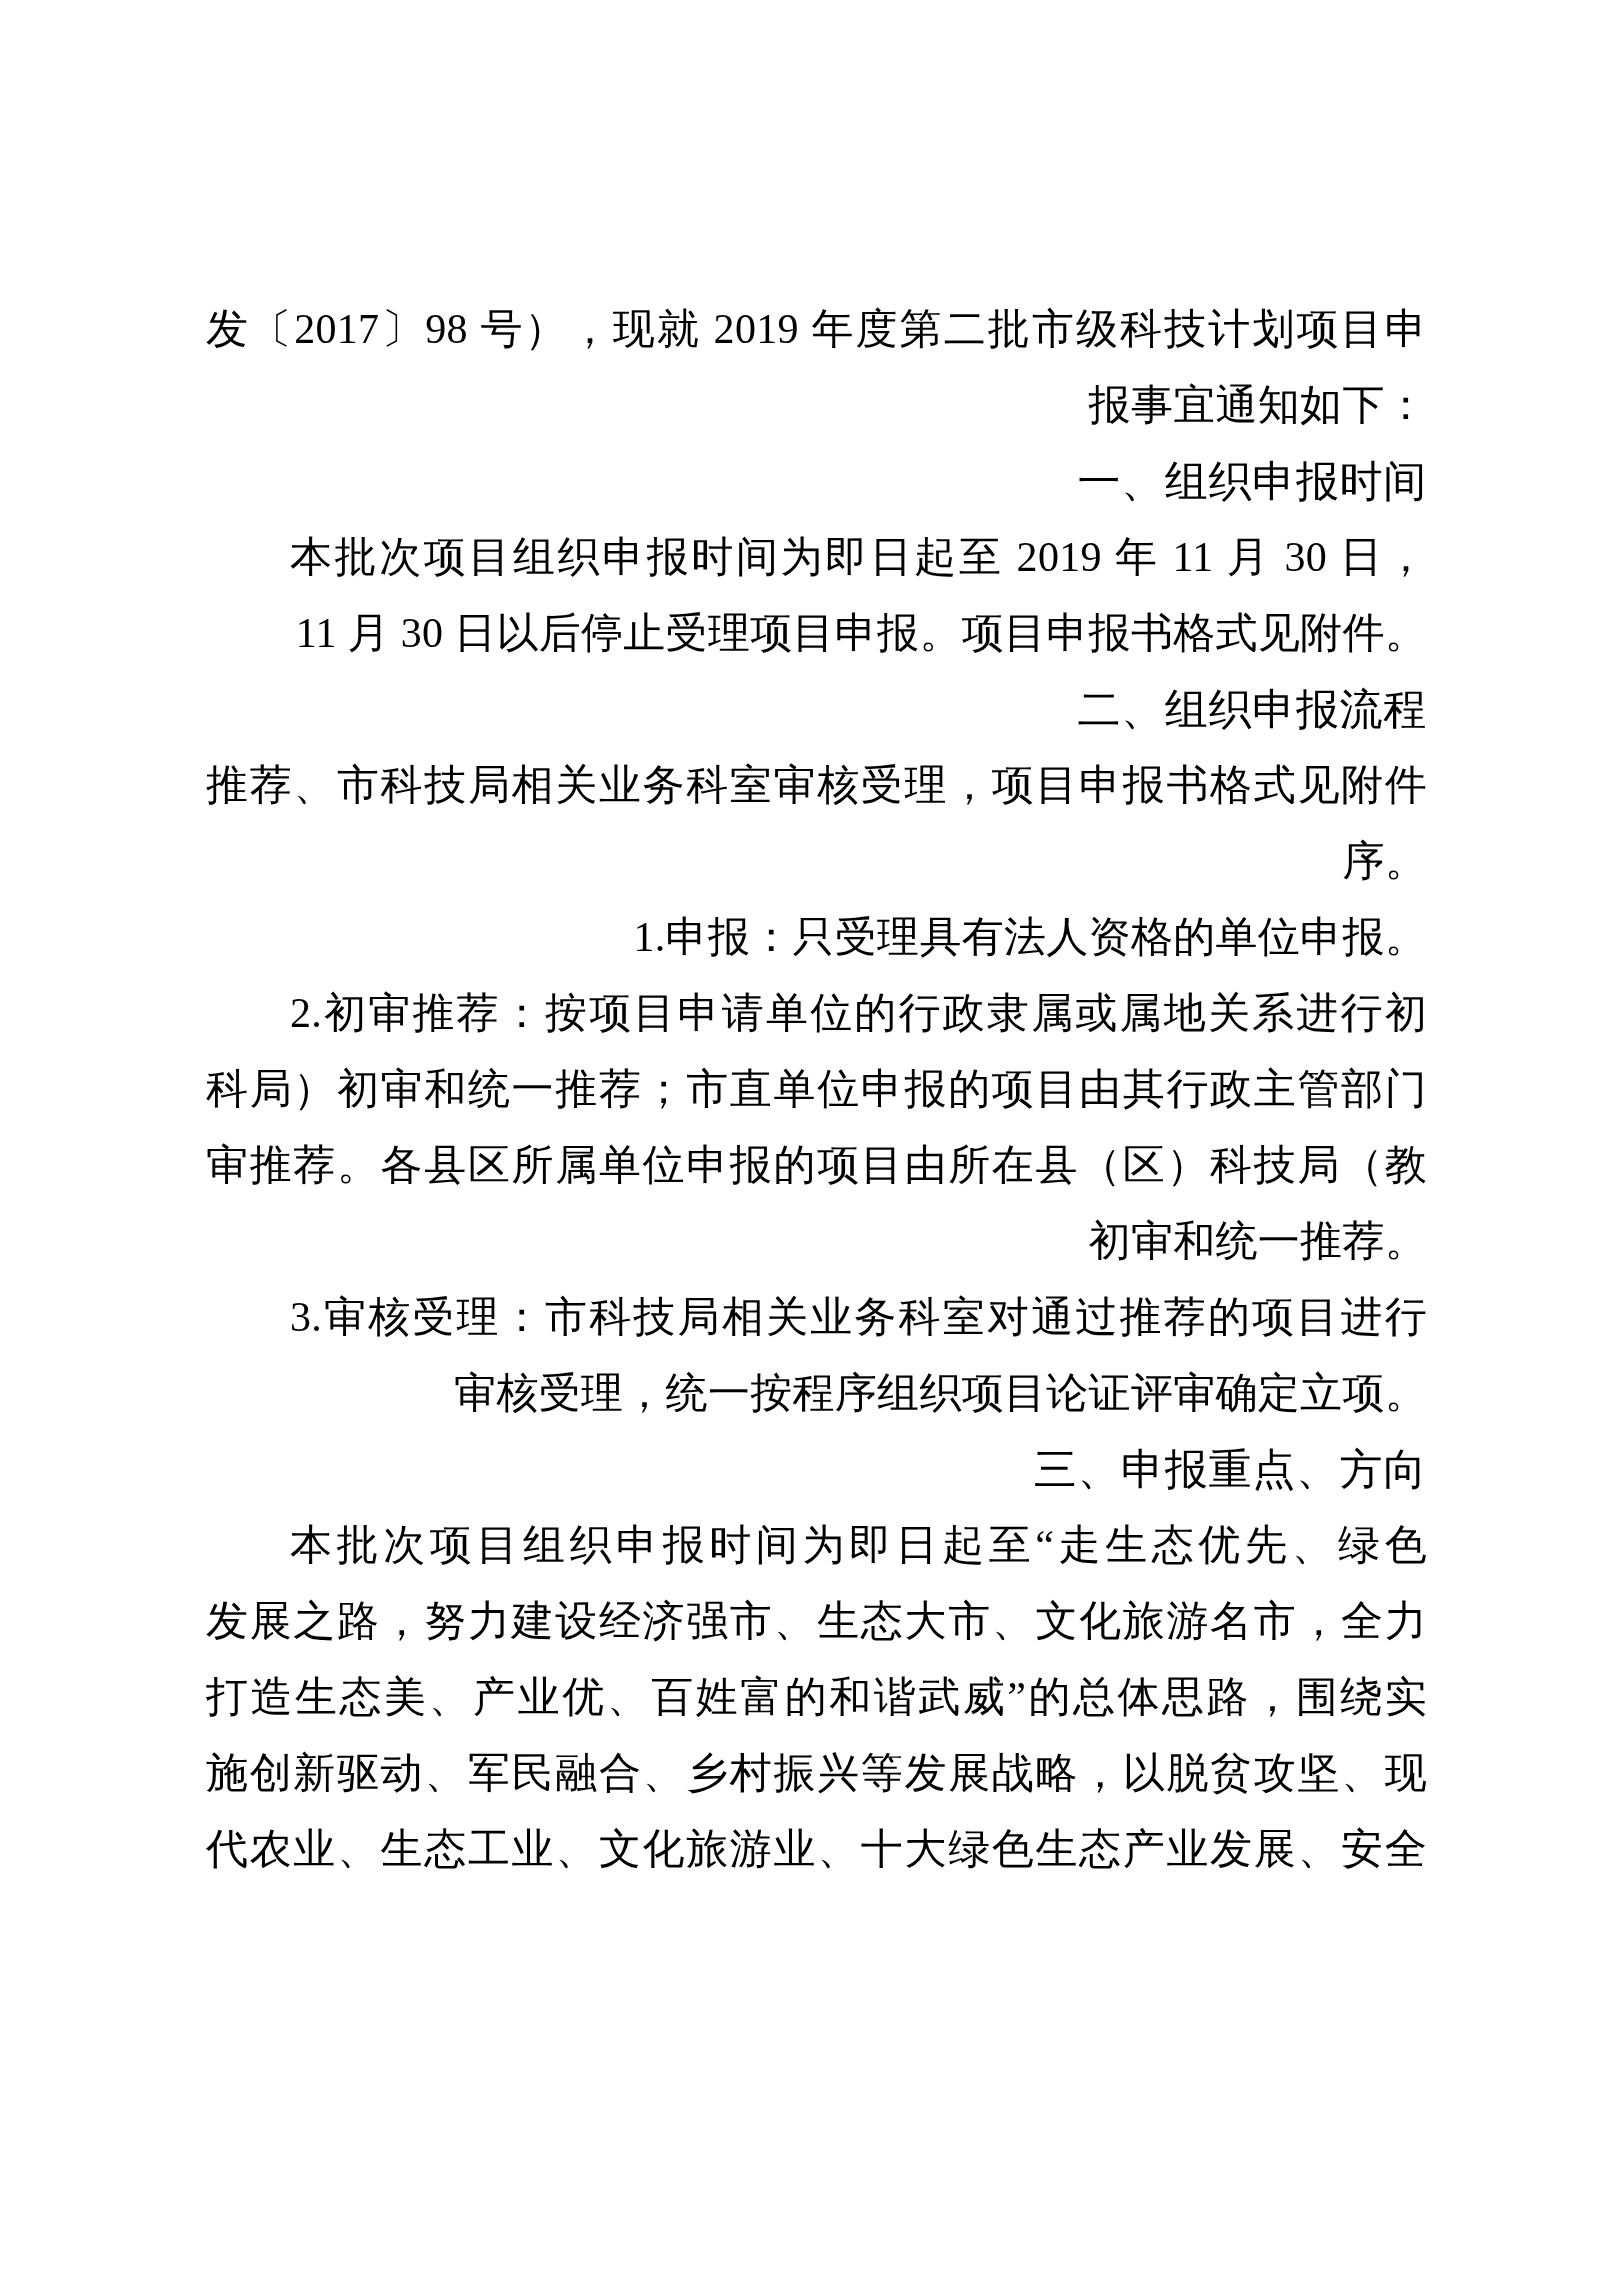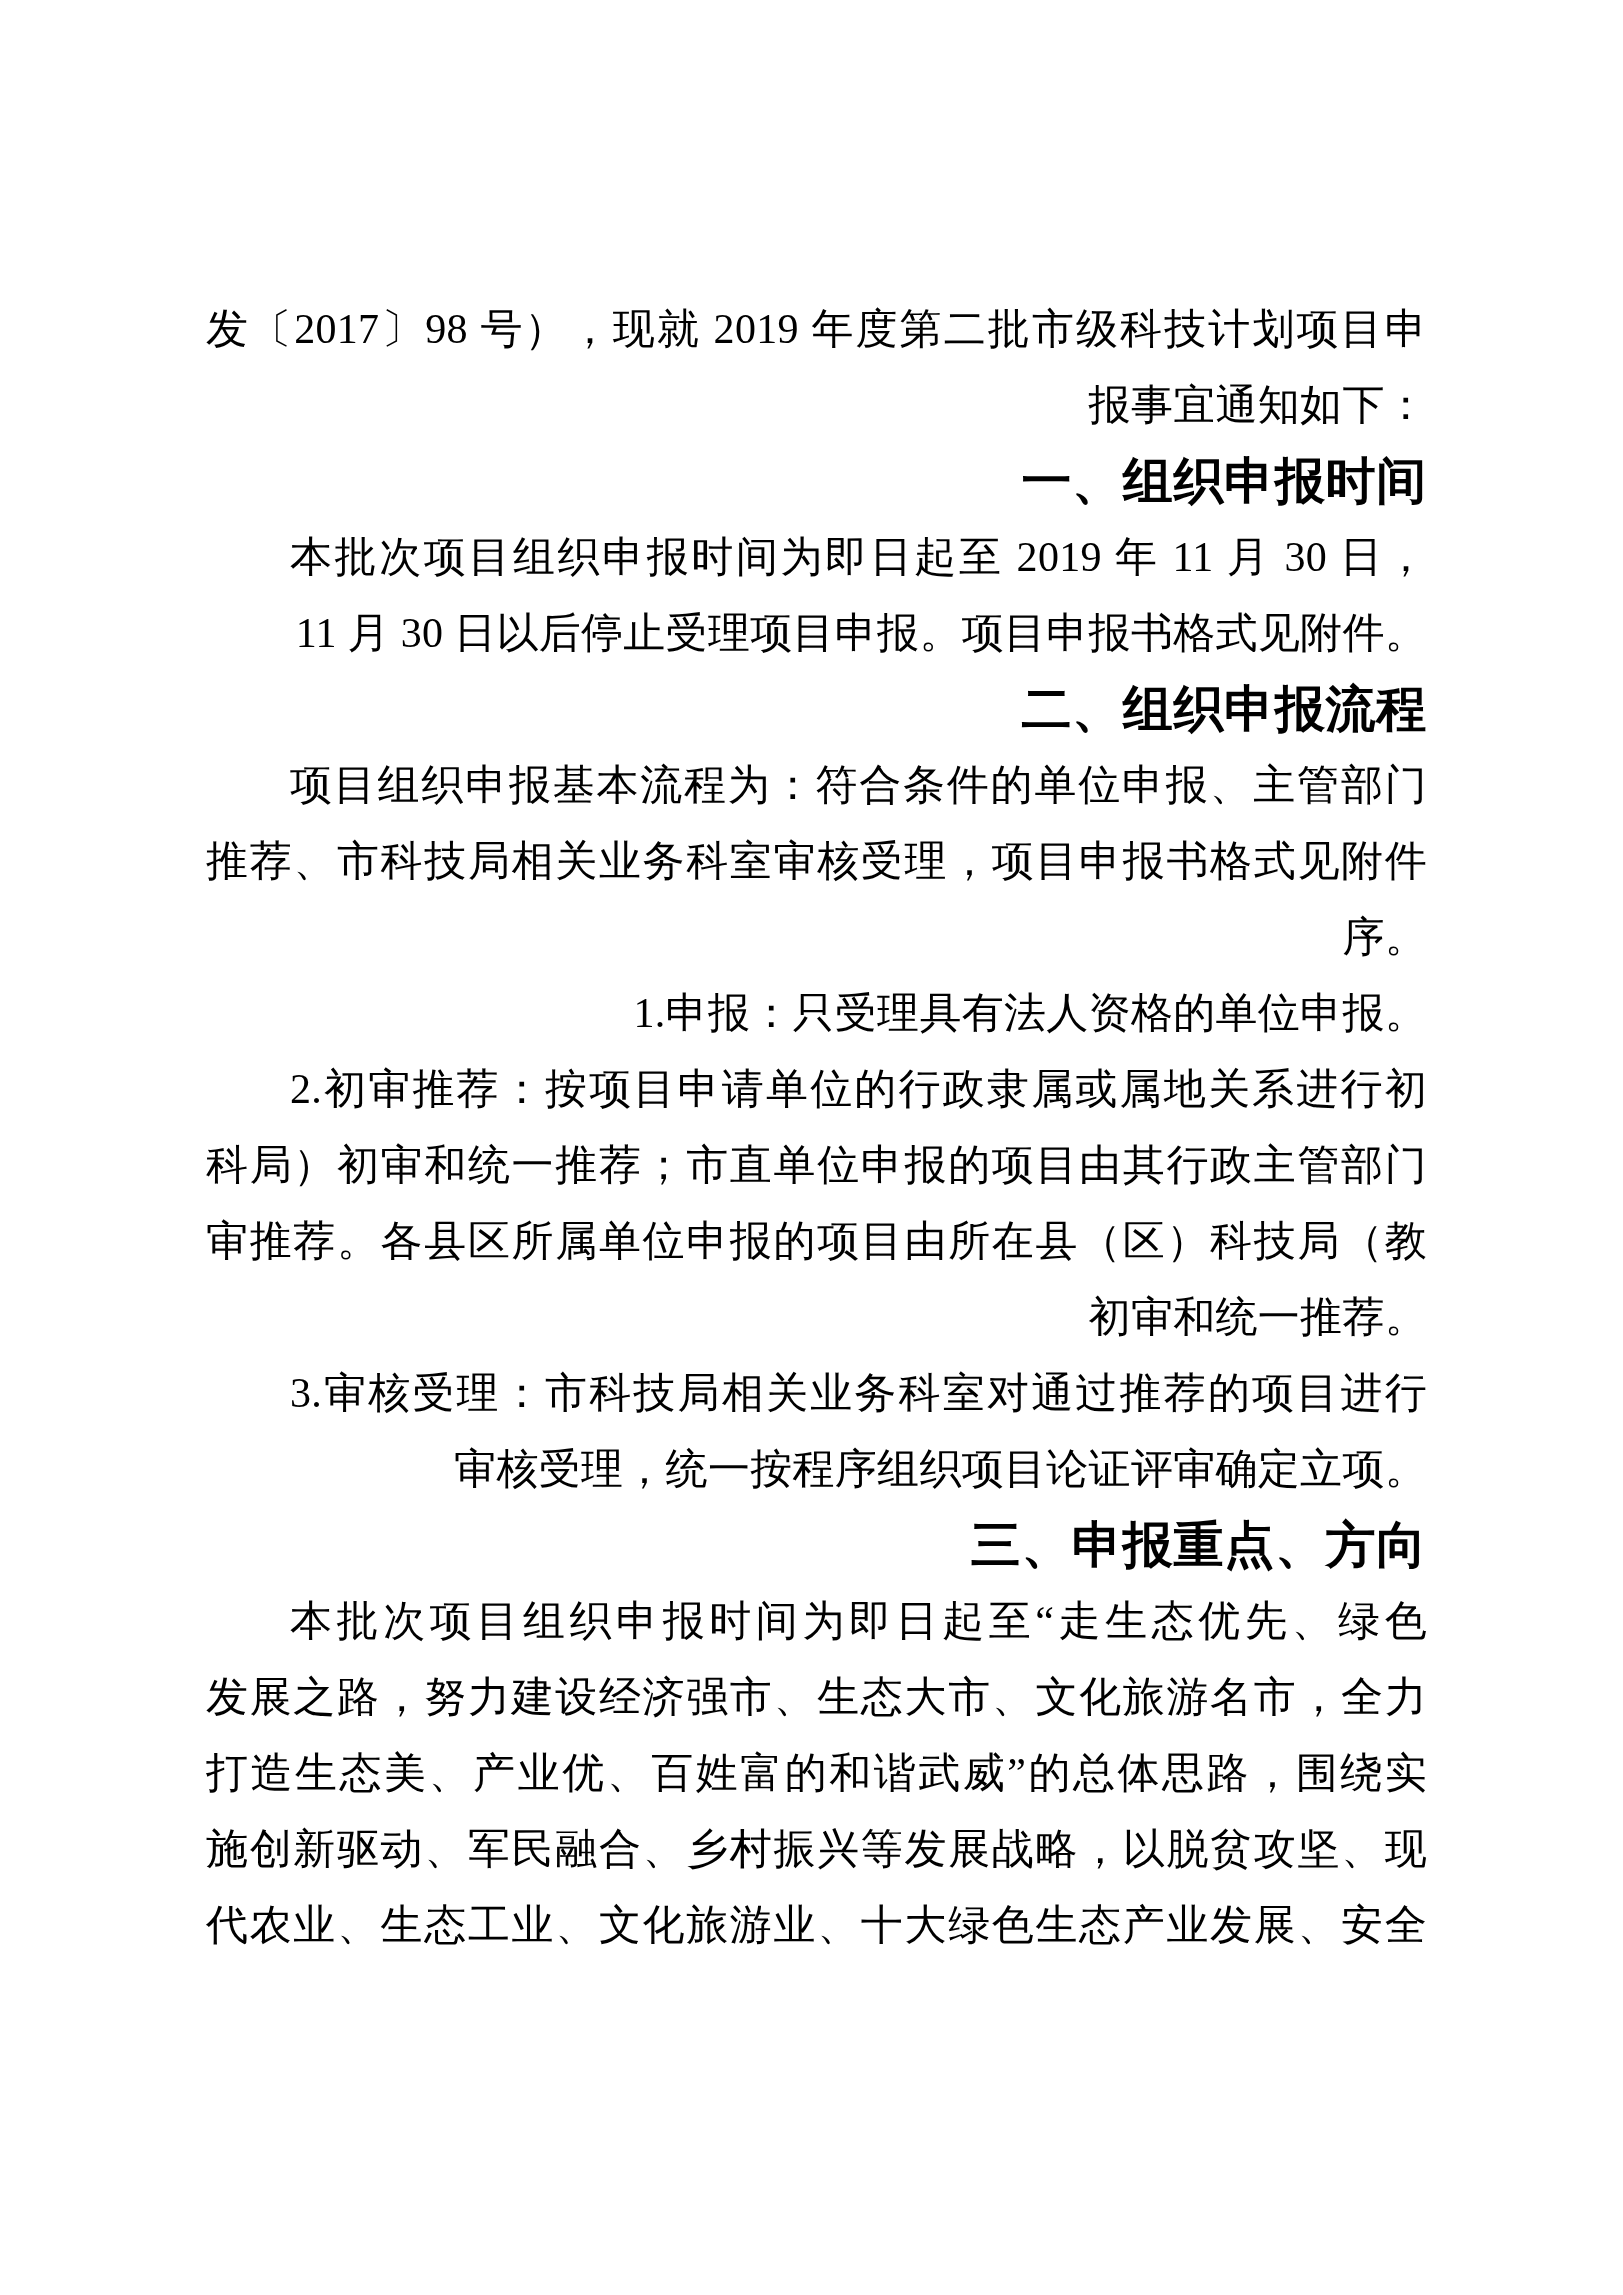--- a/index.html
+++ b/index.html
@@ -34,23 +34,23 @@
     text-align: right;
   }
   .line.justify {
     text-align: justify;
     text-align-last: justify;
   }
   .line.indent {
     text-indent: 2em;
   }
   .line.heading {
-    font-weight: 700;
+    font-weight: 400;
     font-family: "Liberation Sans", sans-serif;
-    font-size: 50px;
+    font-size: 43px;
     letter-spacing: 0.7px;
   }
   .footer {
     position: absolute;
     left: 206px;
     top: 2029px;
     height: 65px;
     line-height: 65px;
     font-size: 38px;
     font-family: "Liberation Serif", serif;
@@ -61,21 +61,20 @@
 <body>
 
 <div class="page">
   <div class="content">
       <div class="line justify">发〔2017〕98 号），现就 2019 年度第二批市级科技计划项目申</div>
       <div class="line left">报事宜通知如下：</div>
       <div class="line left heading indent">一、组织申报时间</div>
       <div class="line justify indent">本批次项目组织申报时间为即日起至 2019 年 11 月 30 日，</div>
       <div class="line left">11 月 30 日以后停止受理项目申报。项目申报书格式见附件。</div>
       <div class="line left heading indent">二、组织申报流程</div>
-      <div class="line justify indent">项目组织申报基本流程为：符合条件的单位申报、主管部门</div>
       <div class="line justify">推荐、市科技局相关业务科室审核受理，项目申报书格式见附件</div>
       <div class="line left">序。</div>
       <div class="line left indent">1.申报：只受理具有法人资格的单位申报。</div>
       <div class="line justify indent">2.初审推荐：按项目申请单位的行政隶属或属地关系进行初</div>
       <div class="line justify">科局）初审和统一推荐；市直单位申报的项目由其行政主管部门</div>
       <div class="line justify">审推荐。各县区所属单位申报的项目由所在县（区）科技局（教</div>
       <div class="line left">初审和统一推荐。</div>
       <div class="line justify indent">3.审核受理：市科技局相关业务科室对通过推荐的项目进行</div>
       <div class="line left">审核受理，统一按程序组织项目论证评审确定立项。</div>
       <div class="line left heading indent">三、申报重点、方向</div>

